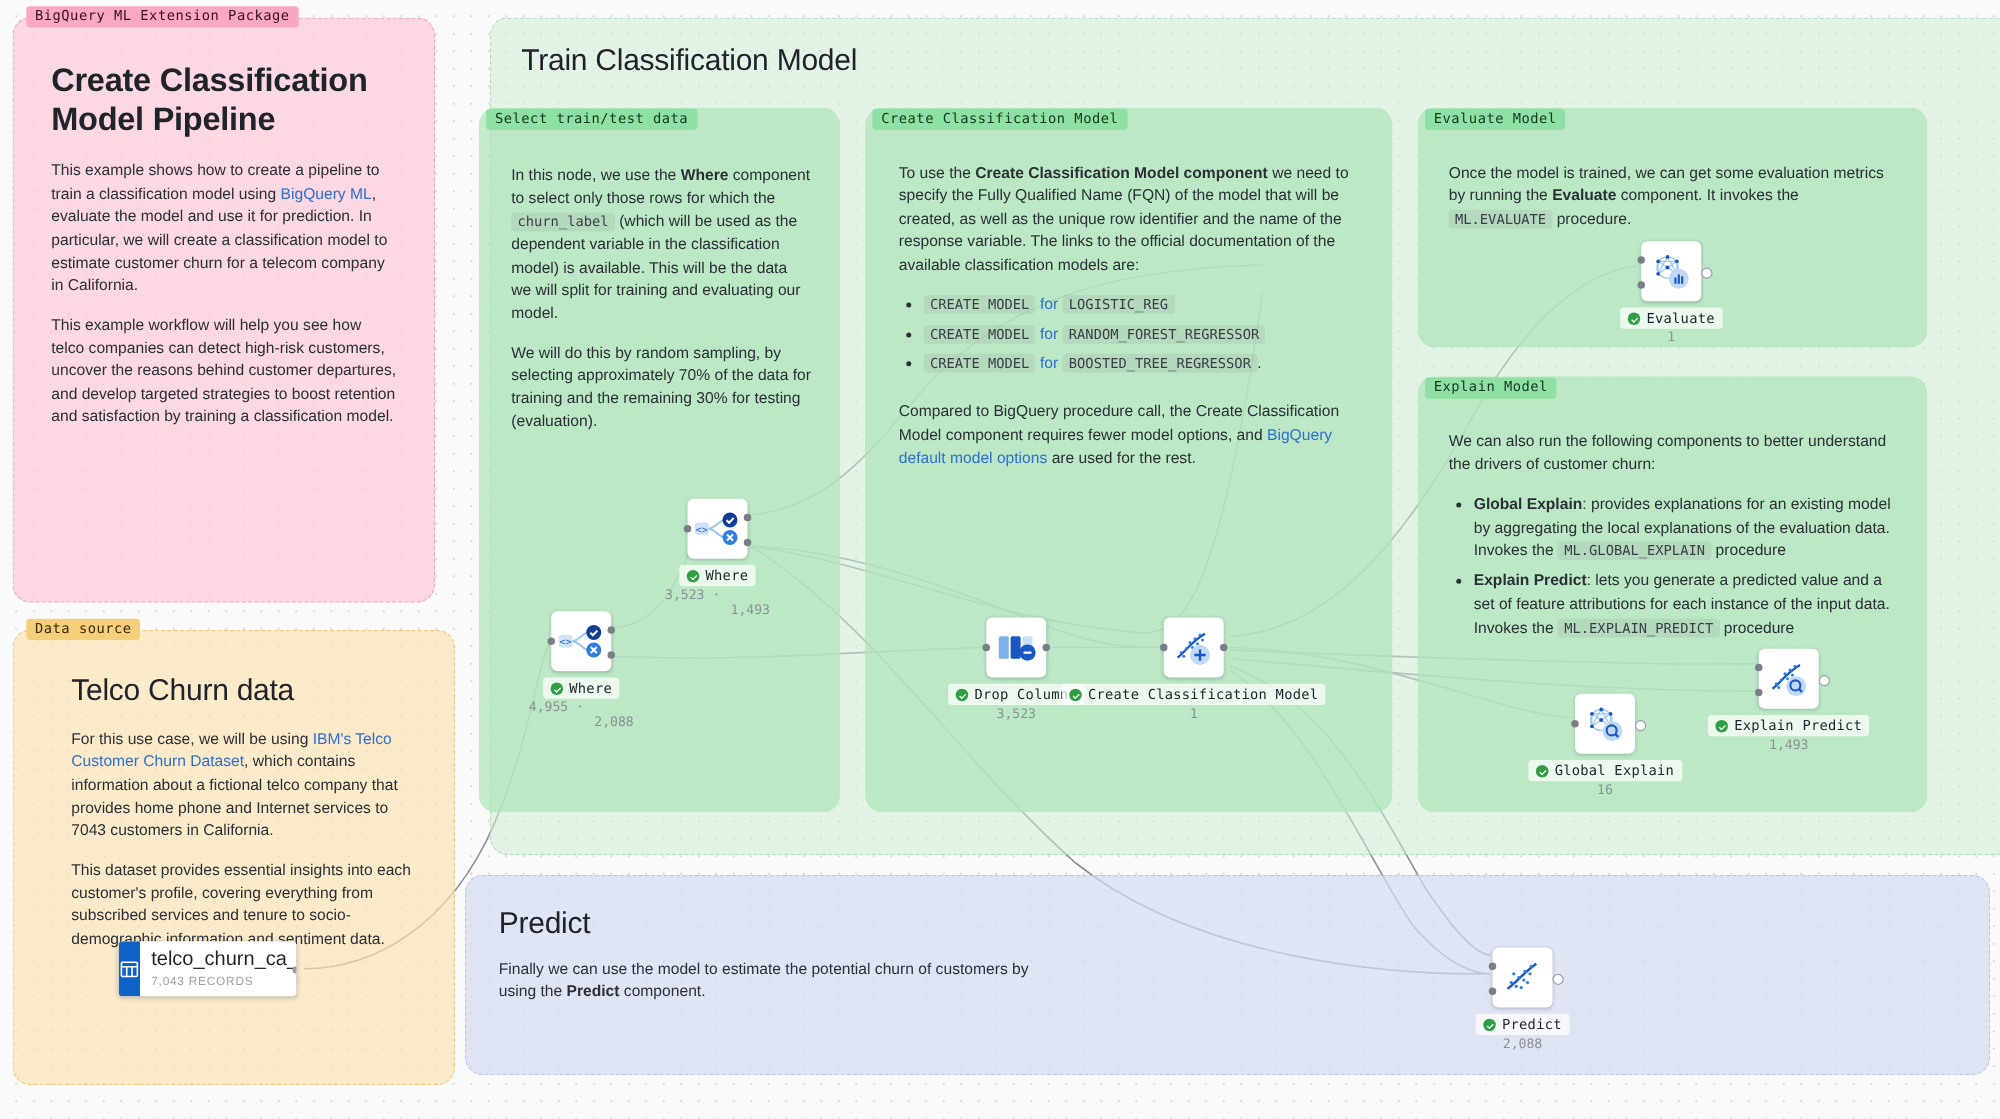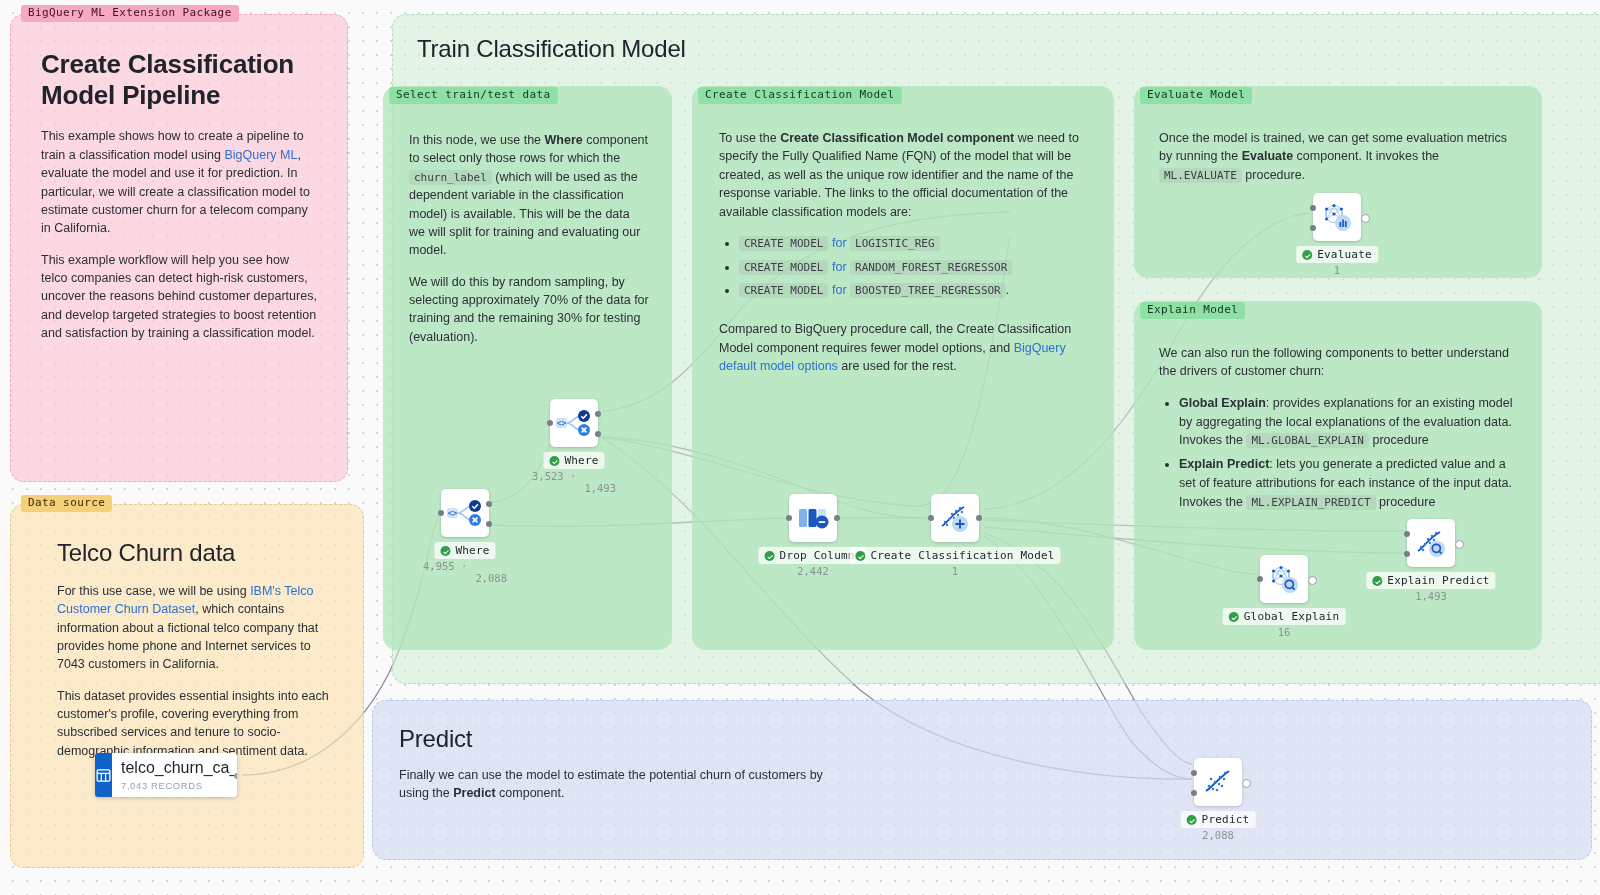--- a/index.html
+++ b/index.html
@@ -296,21 +296,21 @@
         <rect x="11.5" y="6" width="8" height="18" rx="1.5" fill="#1a57c0"></rect>
         <rect x="21" y="6" width="8" height="18" rx="1.5" fill="#c9dff6"></rect>
         <circle cx="25" cy="19" r="6.5" fill="#1a57c0"></circle>
         <rect x="21.6" y="18.2" width="6.8" height="1.8" rx="0.9" fill="#fff"></rect>
       </svg>
     </div>
     <div class="nlabel">
       <span class="chk"></span>
       <span>Drop Columns</span>
     </div>
-    <div class="ncount">2,442</div>
+    <div class="ncount">3,523</div>
   </div>
 
   <div class="node" style="left:931px;top:494px;">
     <div class="node-box">
       <span class="port inmid"></span>
       <span class="port outs" style="top:21px;"></span>
       <svg width="34" height="32" viewBox="0 0 34 32">
         <path d="M4,24 C10,20 14,12 26,5" stroke="#1a57c0" stroke-width="1.8" fill="none"></path>
         <g fill="#2f7fe0">
           <circle cx="7" cy="20" r="1.2"></circle>

